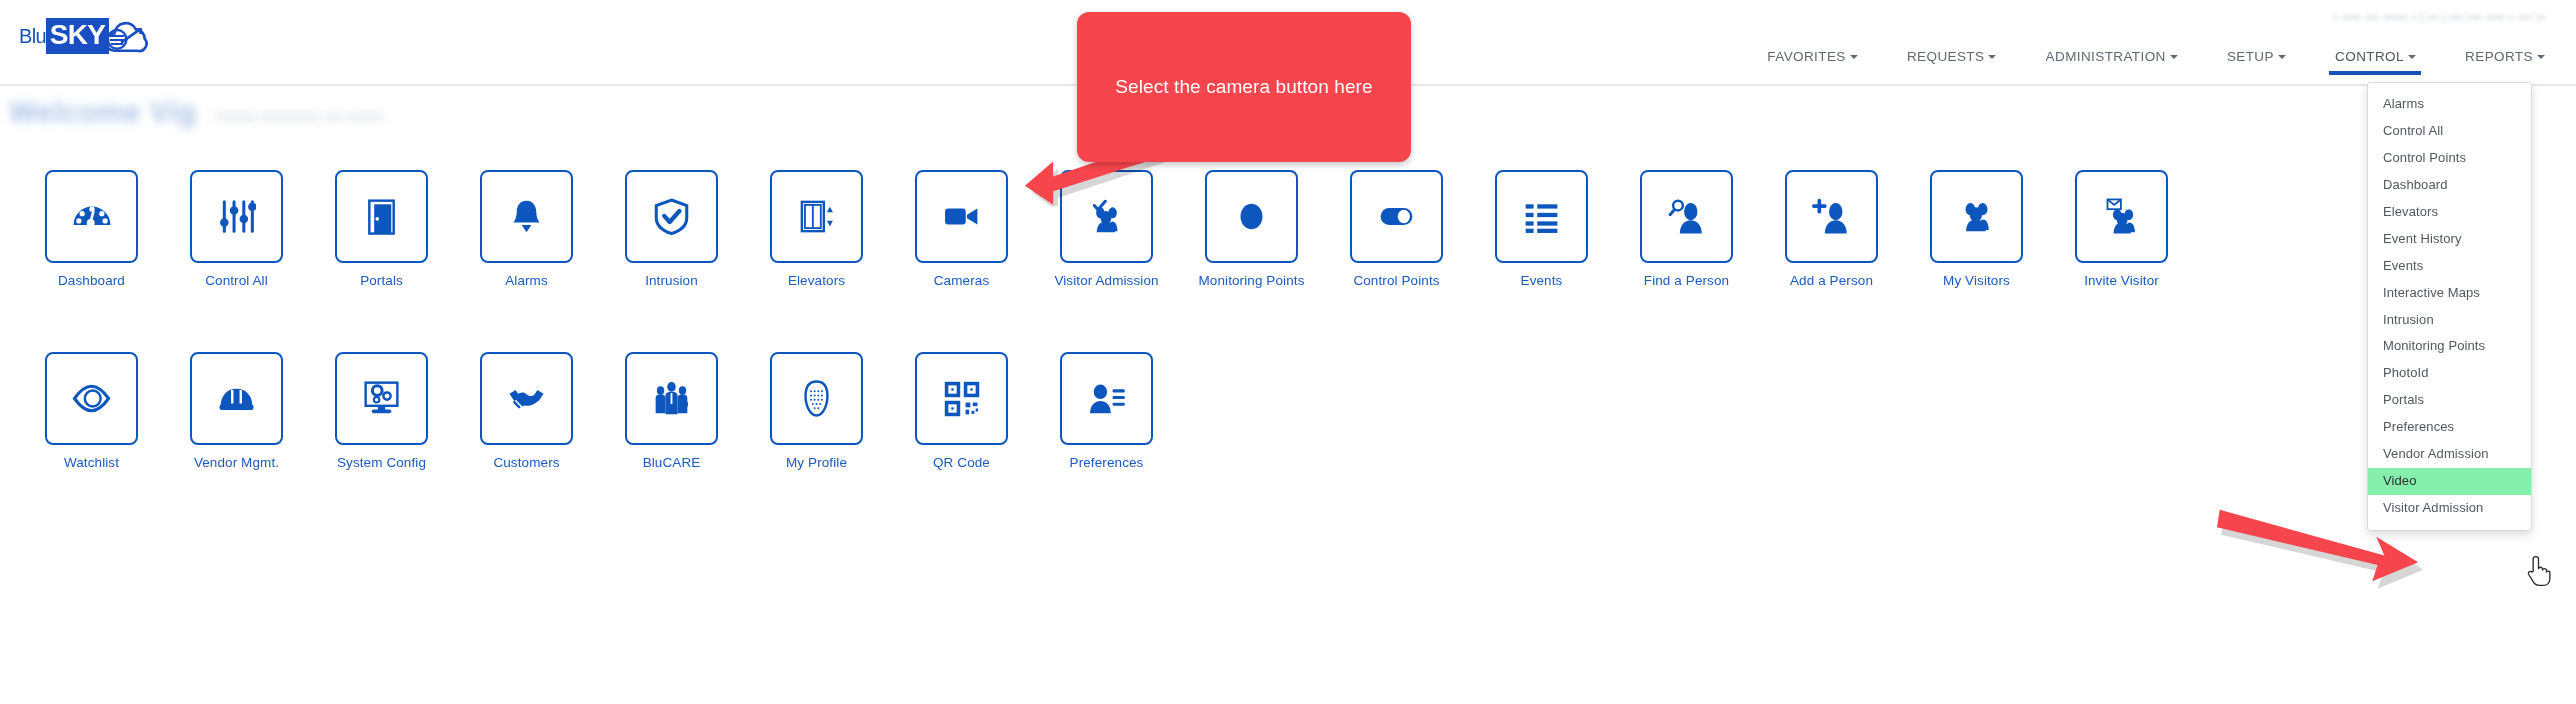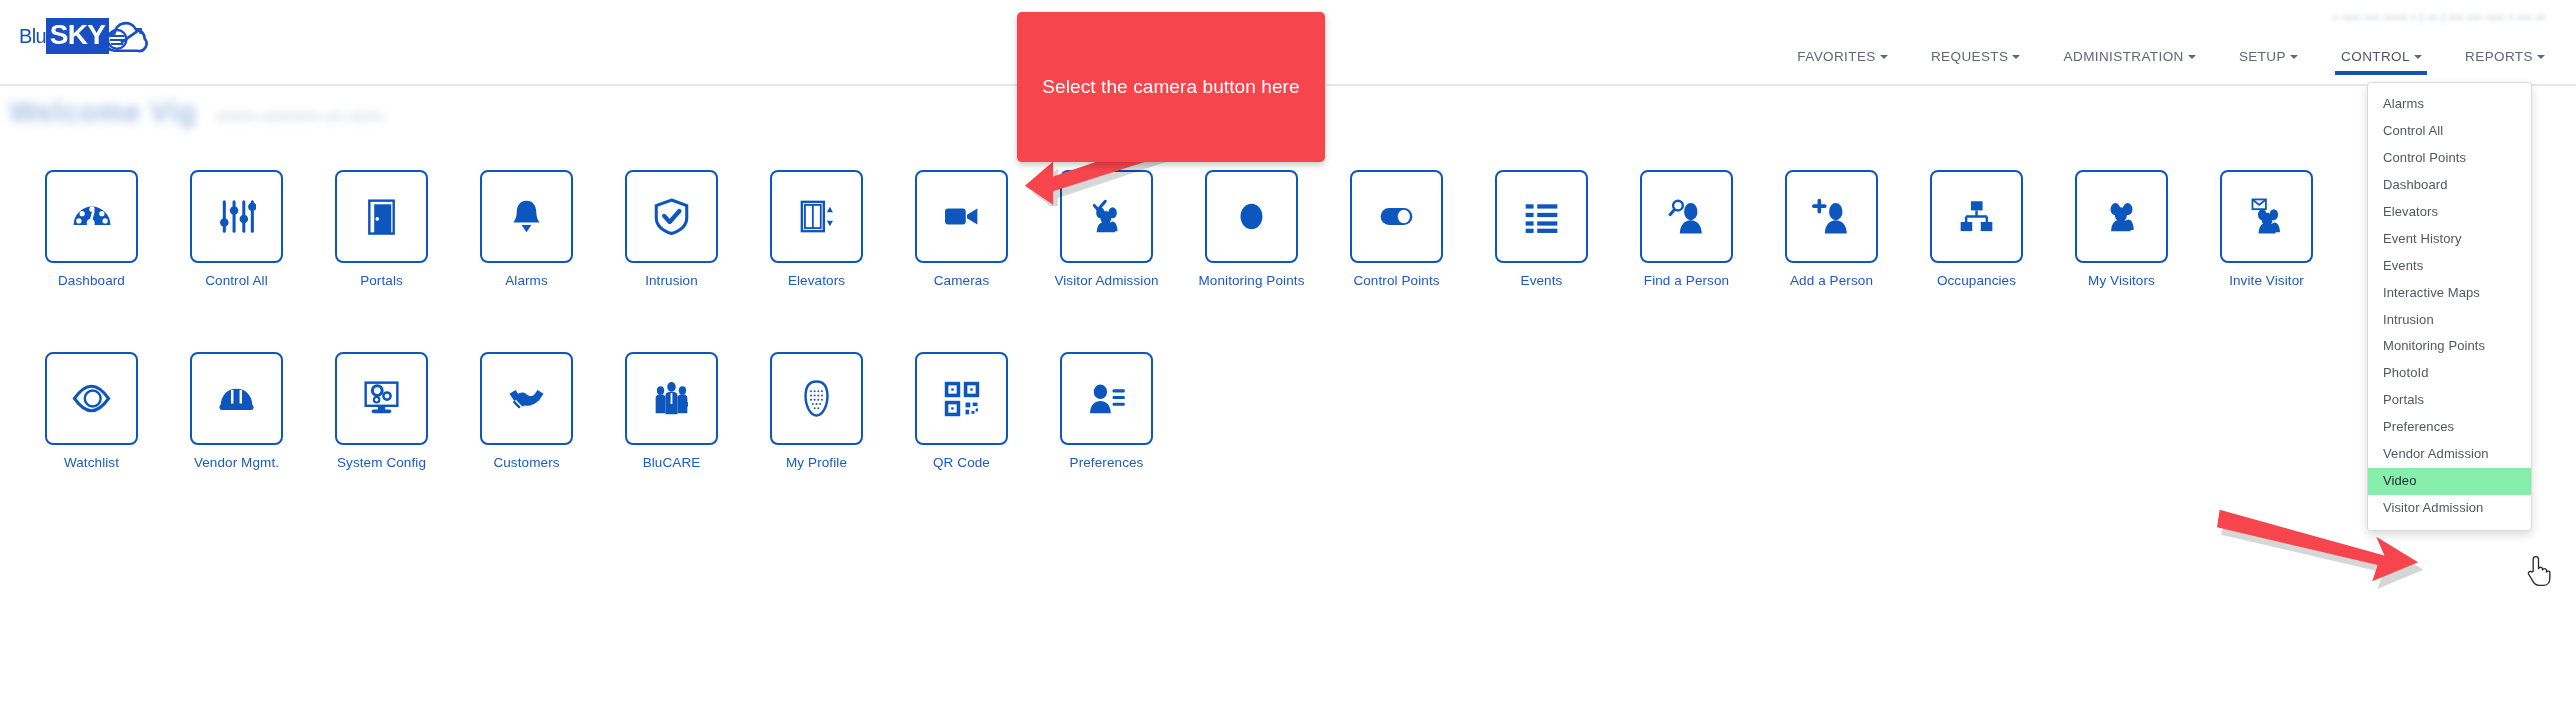--- a/index.html
+++ b/index.html
@@ -18,21 +18,21 @@
 
   .logo { position: absolute; left: 19px; top: 9.5px; height: 53px; display: flex; align-items: center; }
   .logo-blu { font-size: 20px; font-weight: 400; color: #1452b8; letter-spacing: -0.7px; font-family: "Liberation Sans", sans-serif; }
   .logo-sky { font-size: 28px; font-weight: 700; color: #ffffff; background: #1a4fc4;
               padding: 1.4px 4px 2.7px 4px; letter-spacing: -0.7px; font-family: "Liberation Sans", sans-serif; }
   .logo-cloud { position: relative; width: 51px; height: 38px; margin-left: -8px; }
 
   .user-info { position: absolute; right: 30px; top: 10.8px; font-size: 10.8px; color: #9aa3ad;
                letter-spacing: 1px; filter: blur(2.7px); white-space: nowrap; opacity: .85; }
 
-  .topnav { position: absolute; right: 13.5px; top: 42px; display: flex; align-items: flex-end; gap: 8px; }
+  .topnav { position: absolute; right: 13.5px; top: 42px; display: flex; align-items: flex-end; gap: 14px; }
   .topnav-item { position: relative; padding: 6.8px 17.6px 15px 17.6px; font-size: 13.5px; color: #5f6873;
                  letter-spacing: 0.4px; white-space: nowrap; cursor: pointer; }
   .topnav-item .caret { display: inline-block; margin-left: 4px; border-left: 4px solid transparent;
                         border-right: 4px solid transparent; border-top: 4.7px solid #5f6873;
                         vertical-align: middle; }
   .topnav-item.active { color: #4d5762; }
   .topnav-item.active::after { content: ""; position: absolute; left: 12px; right: 12px; bottom: 4px;
                                height: 3.4px; background: #1653b5; }
 
   
@@ -60,21 +60,21 @@
               background: #fff; display: flex; align-items: center; justify-content: center; }
   .tile-label { margin-top: 10px; font-size: 13.5px; color: #1a5bc0; letter-spacing: 0.1px;
                 text-align: center; white-space: nowrap; }
   .tile-box svg { display: block; }
 
   
   .callout { position: absolute; background: #f6454c; border-radius: 4.7px; color: #fff;
              display: flex; align-items: center; justify-content: center; text-align: center;
              box-shadow: 0 2.7px 6.8px rgba(0,0,0,.22); font-size: 19px; line-height: 1.35;
              letter-spacing: 0.1px; z-index: 30; }
-  #callout-camera { left: 1017px; top: 11.5px; width: 308px; height: 150px; }
+  #callout-camera { left: 1077px; top: 11.5px; width: 334px; height: 150px; border-radius: 12px; }
   #callout-video  { left: 1967px; top: 427px; width: 259px; height: 150px; }
   .arrow-svg { position: absolute; z-index: 25; pointer-events: none; }
   #arrow-camera { left: 1014px; top: 132px; width: 155px; height: 74px; }
   #arrow-video  { left: 2217px; top: 500px; width: 216px; height: 95px; }
 </style>
 </head>
 <body>
 
 <div id="app">
 
@@ -297,31 +297,20 @@
         <div class="tile-box">
           <svg viewBox="0 0 64 64" width="39" height="39">
             <path d="M12 6 v18 M3 15 h18" stroke="#0d56bd" stroke-width="6" stroke-linecap="round"></path>
             <ellipse cx="39" cy="24" rx="11" ry="14" fill="#0d56bd"></ellipse>
             <path d="M21 60 c0-14 8-22 18-22 c10 0 18 8 18 22 z" fill="#0d56bd"></path>
           </svg>
         </div>
         <div class="tile-label">Add a Person</div>
       </div>
 
-      <div class="tile">
-        <div class="tile-box">
-          <svg viewBox="0 0 64 64" width="39" height="39">
-            <rect x="23" y="7" width="19" height="15" fill="#0d56bd"></rect>
-            <rect x="6" y="41" width="19" height="15" fill="#0d56bd"></rect>
-            <rect x="39" y="41" width="19" height="15" fill="#0d56bd"></rect>
-            <path d="M32 22 v10 M15 32 h34 M15 32 v9 M49 32 v9" stroke="#0d56bd" stroke-width="4" fill="none"></path>
-          </svg>
-        </div>
-        <div class="tile-label">Occupancies</div>
-      </div>
 
       <div class="tile">
         <div class="tile-box">
           <svg viewBox="0 0 64 64" width="39" height="39">
             <ellipse cx="22" cy="20" rx="8" ry="10" fill="#0d56bd"></ellipse>
             <ellipse cx="42" cy="20" rx="8" ry="10" fill="#0d56bd"></ellipse>
             <path d="M34 54 c0-11 5-17 9-17 c5 0 9 6 9 17 z" fill="#0d56bd"></path>
             <ellipse cx="31" cy="29" rx="10" ry="12" fill="#0d56bd"></ellipse>
             <path d="M15 56 c0-13 7-19 16-19 c9 0 16 6 16 19 z" fill="#0d56bd"></path>
           </svg>

